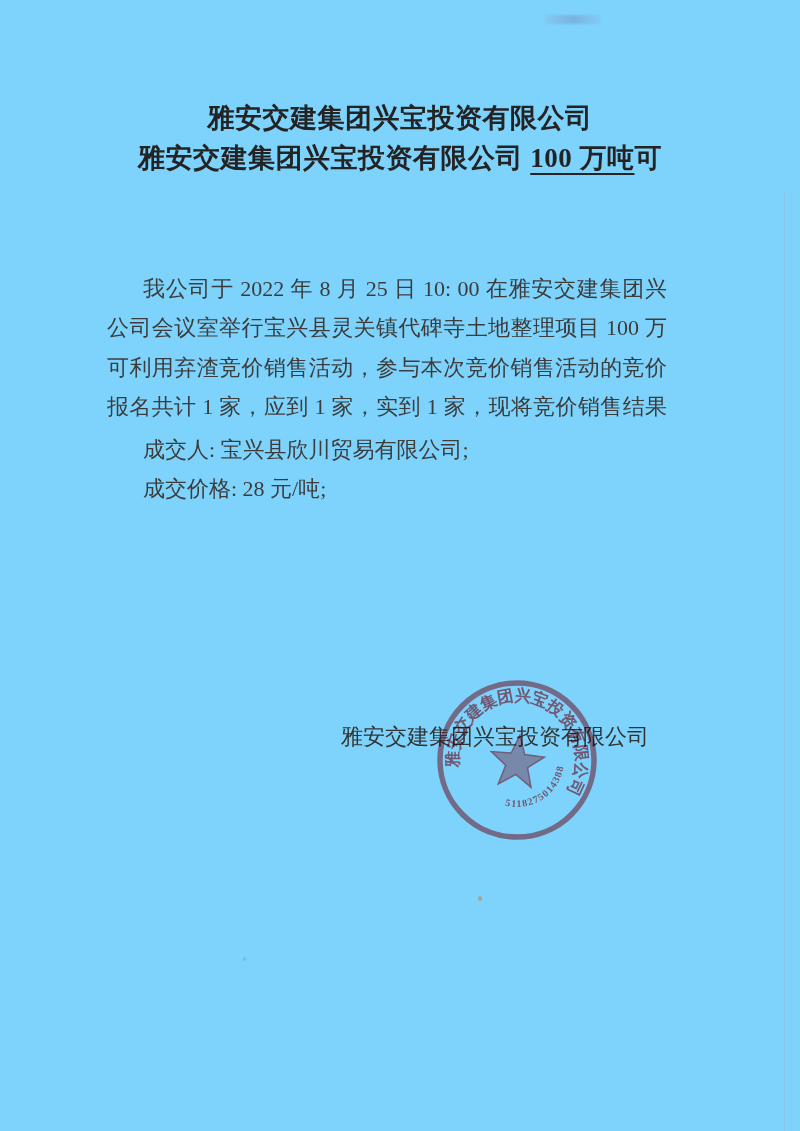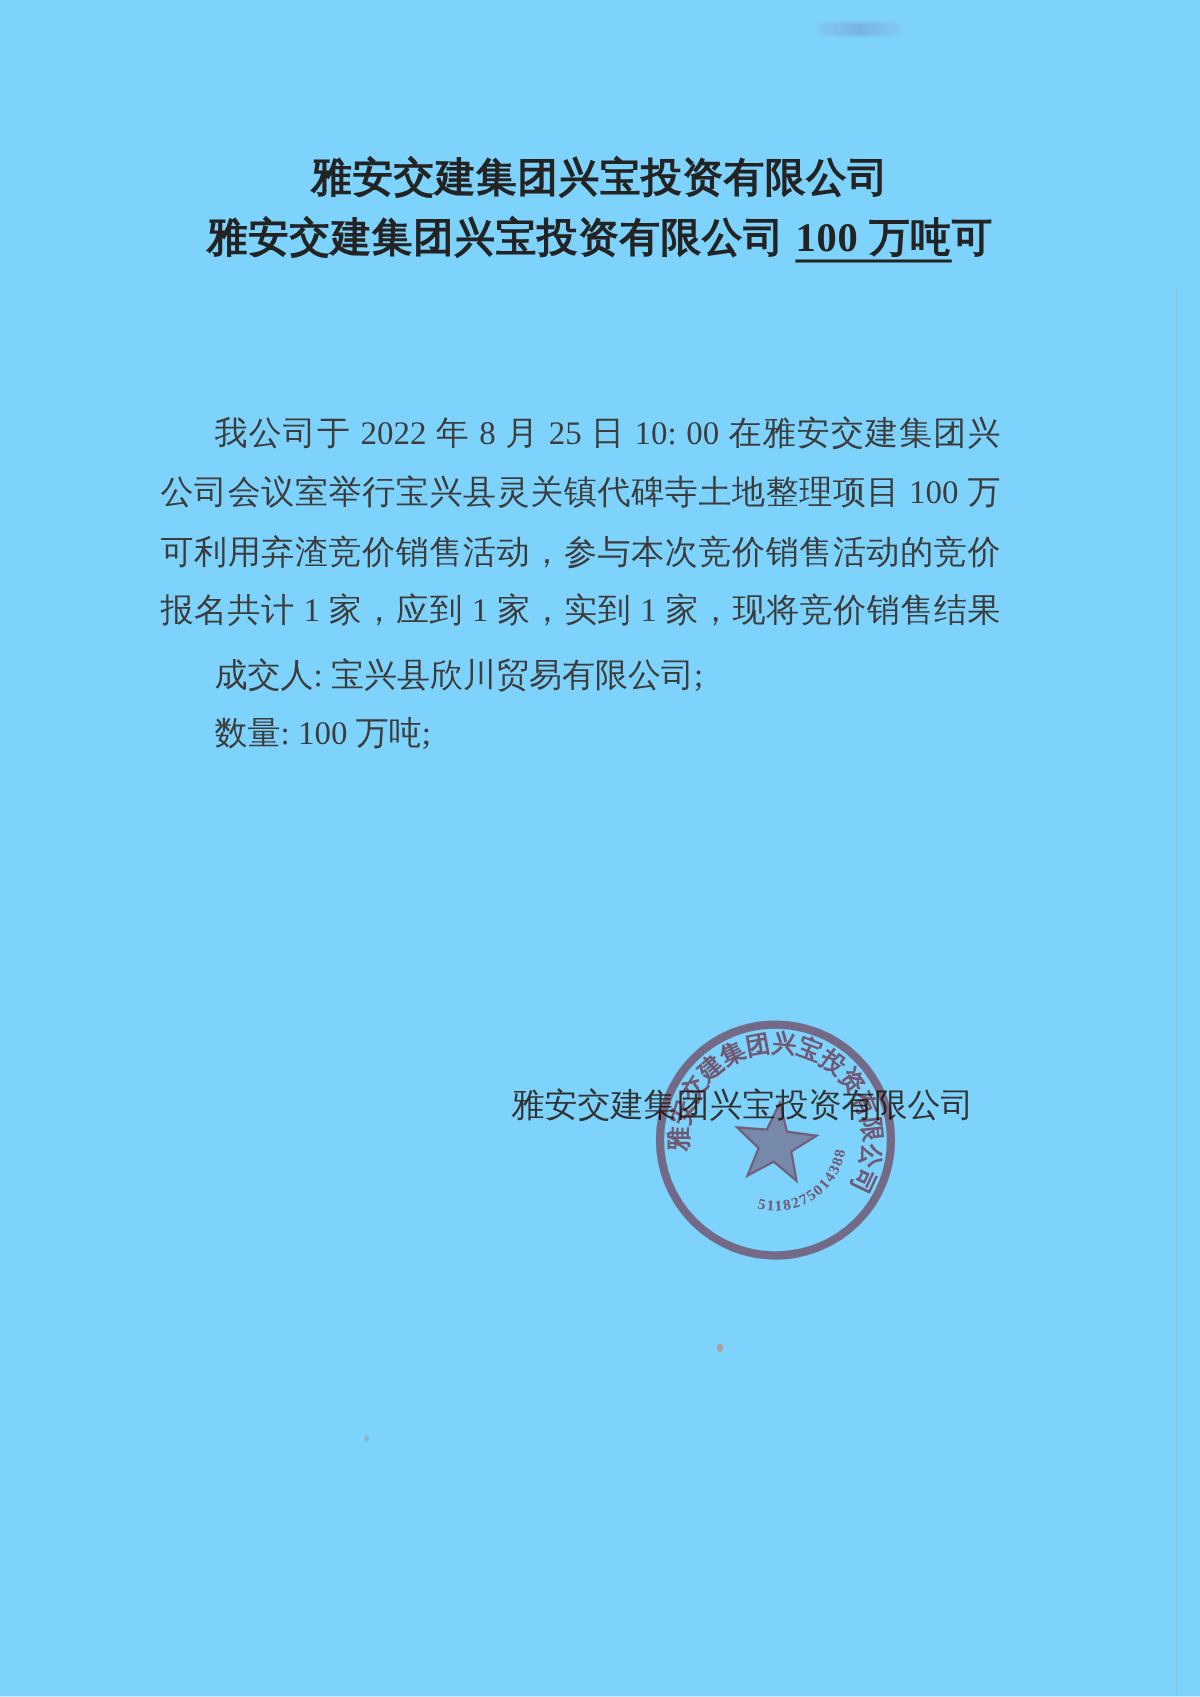--- a/index.html
+++ b/index.html
@@ -90,21 +90,21 @@
   </div>
 
   <div class="body-block">
     <div class="bline just indent">我公司于 2022 年 8 月 25 日 10: 00 在雅安交建集团兴宝</div>
     <div class="bline just">公司会议室举行宝兴县灵关镇代碑寺土地整理项目 100 万吨</div>
     <div class="bline just">可利用弃渣竞价销售活动，参与本次竞价销售活动的竞价人</div>
     <div class="bline just">报名共计 1 家，应到 1 家，实到 1 家，现将竞价销售结果公</div>
 
     <div class="results">
       <div class="bline indent">成交人: 宝兴县欣川贸易有限公司;</div>
-      <div class="bline indent">数量: 100 万吨;</div>
+      <div class="bline indent">成交价格: 28 元/吨;</div>
     </div>
   </div>
 
   <div class="sig">
     <div>雅安交建集团兴宝投资有限公司</div>
   </div>
 
   <svg class="seal" viewBox="-102 -102 204 204" xmlns="http://www.w3.org/2000/svg">
     <defs>
       <path id="sealRingPath" d="M -58.56 7.19 A 59 59 0 1 1 49.48 32.13" fill="none"></path>

